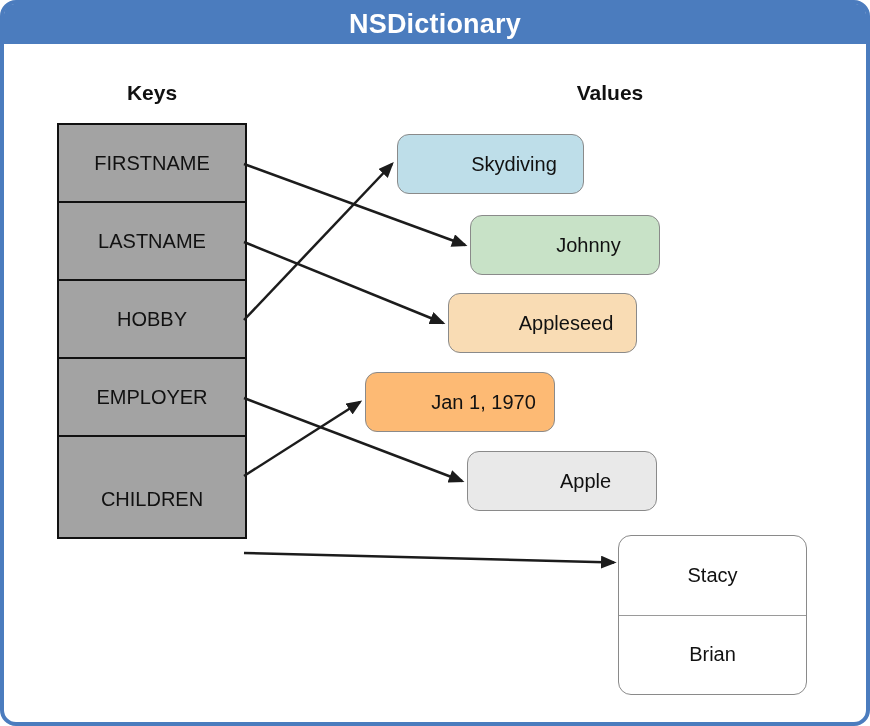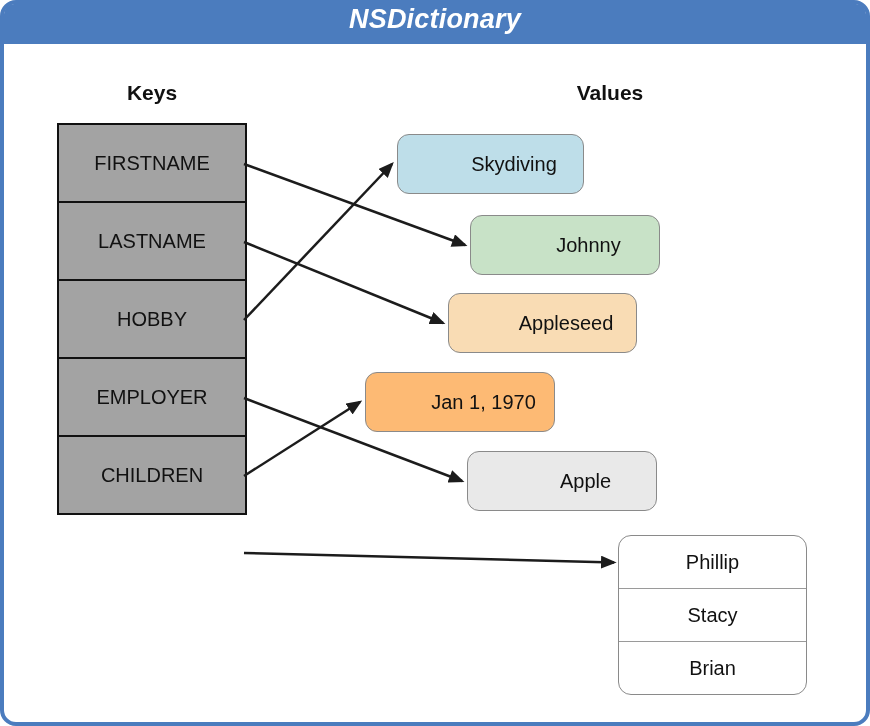--- a/index.html
+++ b/index.html
@@ -10,39 +10,39 @@
   }
   .frame{
     position:absolute;inset:0;box-sizing:border-box;
     border:4px solid var(--frame-border,#4b7cbe);
     border-radius:16px;background:#fff;z-index:0;
   }
   .header{
     position:absolute;top:0;left:0;right:0;height:40px;
     background:var(--header-bg,#4b7cbe);
     border-radius:10px 10px 0 0;
-    display:flex;justify-content:center;font-style:italic;
+    display:flex;align-items:center;justify-content:center;
   }
   .title{color:#fff;font-weight:bold;font-size:27px;letter-spacing:0.2px;}
   .col-heading{
     position:absolute;font-weight:bold;font-size:21px;color:#111;
     text-align:center;z-index:1;
   }
   #keys-heading{left:57px;width:190px;top:81px;}
   #values-heading{left:515px;width:190px;top:81px;}
   .keys-table{
     position:absolute;left:57px;top:123px;width:190px;
     box-sizing:border-box;border:2px solid var(--table-border,#111);
     background:#a3a3a3;z-index:1;
   }
   .key-row{
     height:76px;display:flex;align-items:center;justify-content:center;
     font-size:20px;color:#111;border-bottom:2px solid var(--table-border,#111);
   }
-  .key-row:last-child{border-bottom:none;}
+  .key-row:last-child{border-bottom:none;margin-top:24px;}
   .vbox{
     position:absolute;height:60px;box-sizing:border-box;
     border:1.5px solid var(--box-border,#8a8a8a);border-radius:12px;
     display:flex;align-items:center;justify-content:center;
     font-size:20px;color:#111;z-index:1;padding-left:47px;
   }
   #value-skydiving{left:397px;top:134px;width:187px;}
   #value-johnny{left:470px;top:215px;width:190px;}
   #value-appleseed{left:448px;top:293px;width:189px;}
   #value-jan-1-1970{left:365px;top:372px;width:190px;}
@@ -103,23 +103,20 @@
       </div>
       <div class="vbox" id="value-jan-1-1970" style="background: #fdba74;">
         <span>Jan 1, 1970</span>
       </div>
       <div class="vbox" id="value-apple" style="background: rgb(233, 233, 233);">
         <span>Apple</span>
       </div>
     </div>
 
   <div class="children-table" id="children-list">
-      <div class="child-row" id="child-0">
-        <span>Phillip</span>
-      </div>
       <div class="child-row" id="child-1">
         <span>Stacy</span>
       </div>
       <div class="child-row" id="child-2">
         <span>Brian</span>
       </div>
     </div>
 
   <svg class="arrows" id="arrow-layer" width="870" height="726" viewBox="0 0 870 726">
     <defs>

